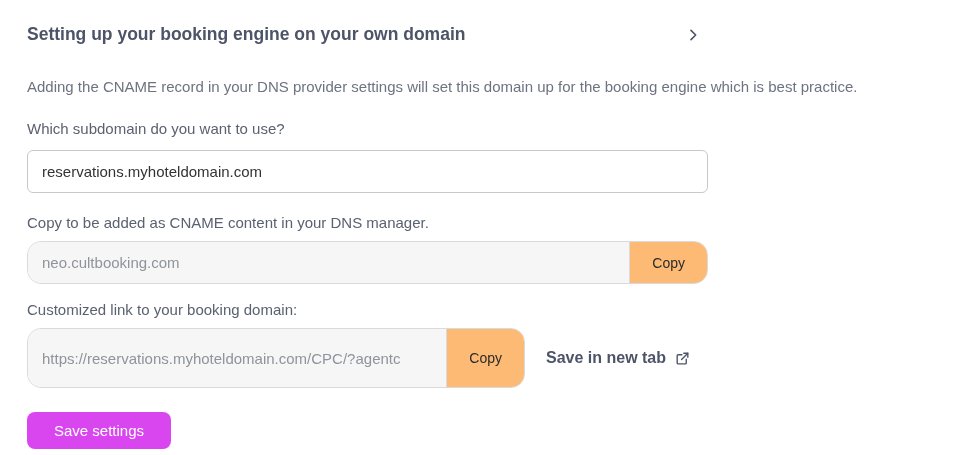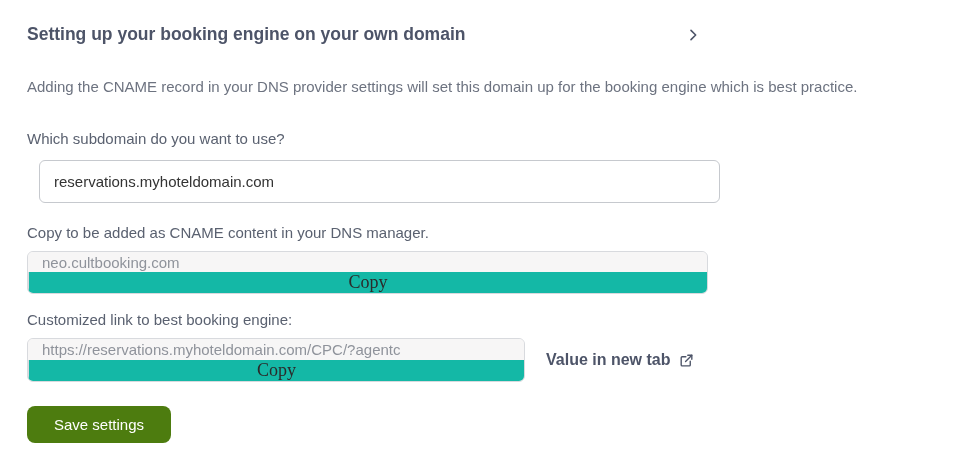--- a/index.html
+++ b/index.html
@@ -40,72 +40,70 @@
     line-height: 1.3;
     max-width: 960px;
   }
 
   
   .field-label {
     display: block;
     font-size: 15px;
     color: #5a6170;
   }
-  .lbl-1 { margin-top: 34px; }
+  .lbl-1 { margin-top: 24px; }
   .lbl-2 { margin-top: 21px; }
   .lbl-3 { margin-top: 17px; }
 
   
   .text-input {
     margin-top: 13px;
     width: 681px;
     height: 43px;
     border: 1px solid #c6c9ce;
     border-radius: 6px;
     padding: 0 14px;
     font-family: "Liberation Sans", sans-serif;
     font-size: 15px;
     color: #333333;
     background: #ffffff;
     outline: none;
-    margin-left: 12px;
   }
 
   
   .input-group {
     margin-top: 10px;
     display: flex;
     align-items: stretch;
     border: 1px solid #d8dade;
-    border-radius: 6px;
+    border-radius: 14px;
     overflow: hidden;
     background: #f7f6f6;
-    flex-direction: column;
   }
   .group-full { width: 681px; height: 43px; }
-  .group-short { width: 498px; height: 44px; }
+  .group-short { width: 498px; height: 60px; }
   .group-input {
     flex: 1 1 auto;
     min-width: 0;
     border: none;
     background: #f7f6f6;
     padding: 0 14px;
     font-family: "Liberation Sans", sans-serif;
     font-size: 15px;
     color: #8f939b;
     outline: none;
   }
   .copy-btn {
     flex: 0 0 auto;
     border: none;
     border-left: 1px solid #d8dade;
-    background: #14b8a6;
+    background: #fdba74;
     padding: 0 22px;
-    font-family: Liberation Serif, serif;
-    font-size: 18px;
+    font-family: Liberation Sans, sans-serif;
+    font-size: 14px;
     color: #2b2b2b;
     cursor: pointer;
   }
 
   
   .link-row {
     display: flex;
     align-items: center;
   }
   .open-link {
@@ -120,21 +118,21 @@
     text-decoration: none;
     cursor: pointer;
   }
   .open-link svg { stroke: #4d5468; }
 
   
   .save-btn {
     margin-top: 24px;
     height: 37px;
     padding: 0 27px;
-    background: #4d7c0f;
+    background: #d946ef;
     color: #ffffff;
     border: none;
     border-radius: 8px;
     font-family: "Liberation Sans", sans-serif;
     font-size: 15px;
     cursor: pointer;
   }
 </style>
 </head>
 <body>
@@ -154,28 +152,28 @@
 
   <label class="field-label lbl-1">Which subdomain do you want to use?</label>
   <input class="text-input" type="text" value="reservations.myhoteldomain.com" style="">
 
   <label class="field-label lbl-2">Copy to be added as CNAME content in your DNS manager.</label>
   <div class="input-group group-full">
     <input class="group-input" type="text" readonly="" value="neo.cultbooking.com" style="">
     <button class="copy-btn">Copy</button>
   </div>
 
-  <label class="field-label lbl-3">Customized link to best booking engine:</label>
+  <label class="field-label lbl-3">Customized link to your booking domain:</label>
   <div class="link-row">
     <div class="input-group group-short">
       <input class="group-input" type="text" readonly="" value="https://reservations.myhoteldomain.com/CPC/?agentc" style="">
       <button class="copy-btn">Copy</button>
     </div>
     <a class="open-link">
-      <span>Value in new tab</span>
+      <span>Save in new tab</span>
       <span style="display:inline-flex;">
         <svg width="15" height="15" viewBox="0 0 24 24" fill="none" stroke="currentColor" stroke-width="2.2" stroke-linecap="round" stroke-linejoin="round">
           <path d="M18 13v6a1.5 1.5 0 0 1-1.5 1.5H5A1.5 1.5 0 0 1 3.5 19V7.5A1.5 1.5 0 0 1 5 6h6"></path>
           <polyline points="14 3.5 20.5 3.5 20.5 10"></polyline>
           <line x1="10.5" y1="13.5" x2="20.5" y2="3.5"></line>
         </svg>
       </span>
     </a>
   </div>
 

